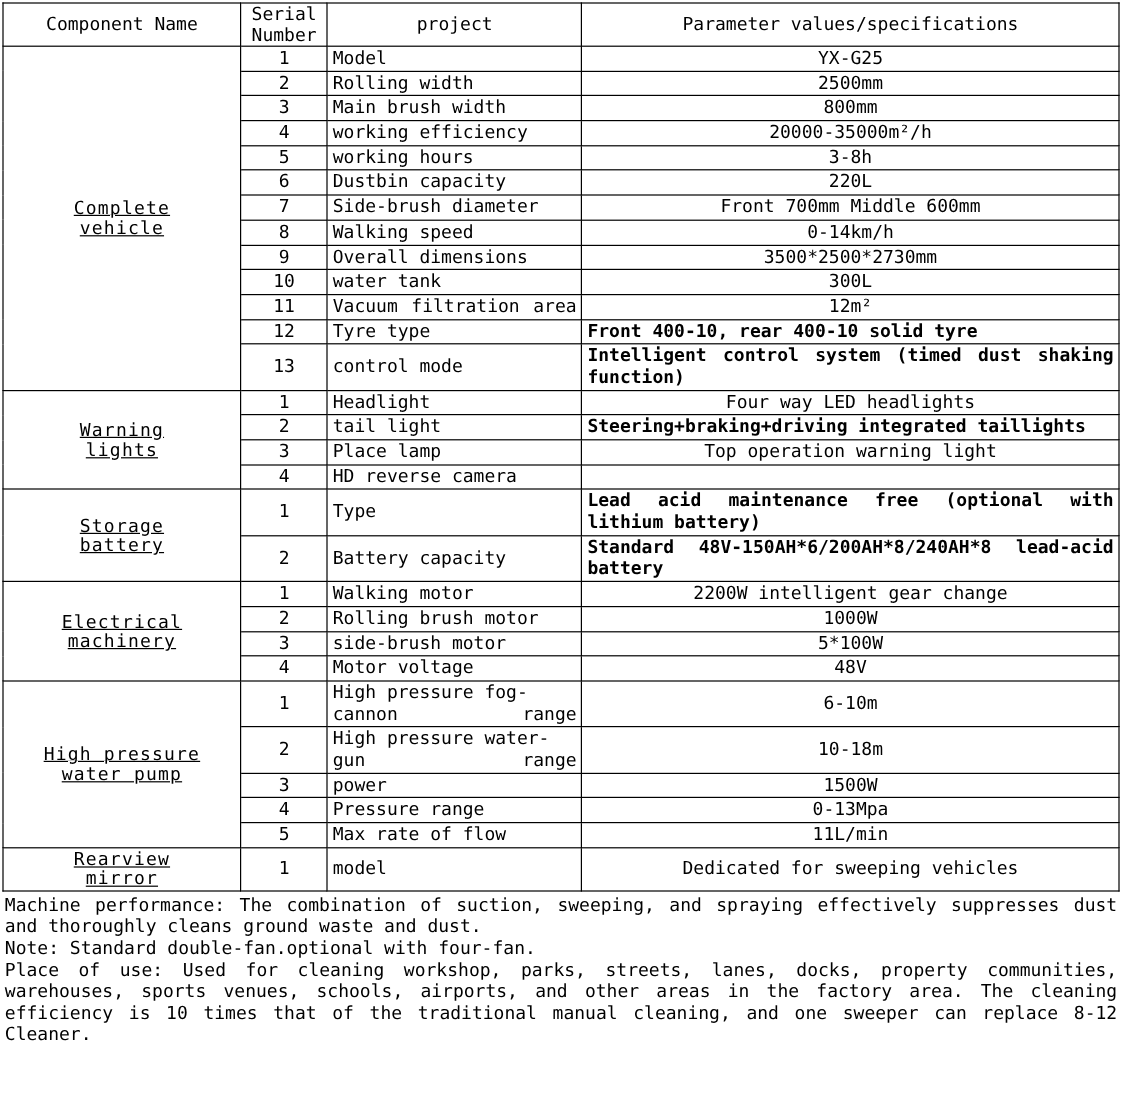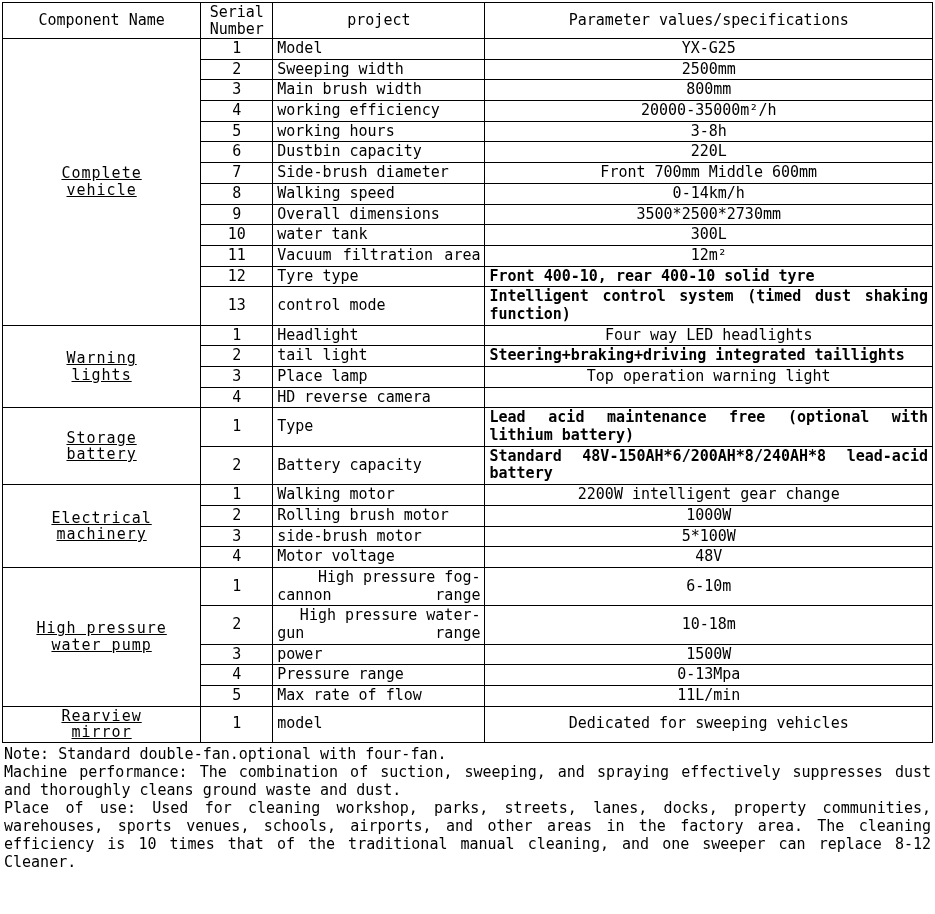--- a/index.html
+++ b/index.html
@@ -46,21 +46,21 @@
   td.comp {
     text-align: center;
     vertical-align: middle;
     letter-spacing: 1px;
     text-decoration: underline;
   }
   td.ser {
     text-align: center;
   }
   td.proj {
-    text-align: right;
+    text-align: left;
     text-align-last: justify;
     padding-left: 5px;
     padding-right: 5px;
   }
   td.proj.plain {
     text-align: center;
     text-align-last: left;
   }
   td.val {
     text-align: center;
@@ -116,21 +116,21 @@
         <td class="comp" rowspan="13">
           <span class="hdr-multi">Complete</span>
           <span class="hdr-multi">vehicle</span>
         </td>
         <td class="ser">1</td>
         <td class="proj plain">Model</td>
         <td class="val">YX-G25</td>
       </tr>
       <tr>
         <td class="ser">2</td>
-        <td class="proj plain">Sweeping width</td>
+        <td class="proj plain">Rolling width</td>
         <td class="val">2500mm</td>
       </tr>
       <tr>
         <td class="ser">3</td>
         <td class="proj plain">Main brush width</td>
         <td class="val">800mm</td>
       </tr>
       <tr>
         <td class="ser">4</td>
         <td class="proj plain">working efficiency</td>
@@ -284,17 +284,17 @@
         </td>
         <td class="ser">1</td>
         <td class="proj plain">model</td>
         <td class="val">Dedicated for sweeping vehicles</td>
       </tr>
 
     </tbody>
   </table>
 
   <div class="notes">
+    <p>Machine performance: The combination of suction, sweeping, and spraying effectively suppresses dust and thoroughly cleans ground waste and dust.</p>
     <p>Note: Standard double-fan.optional with four-fan.</p>
-    <p>Machine performance: The combination of suction, sweeping, and spraying effectively suppresses dust and thoroughly cleans ground waste and dust.</p>
     <p>Place of use: Used for cleaning workshop, parks, streets, lanes, docks, property communities, warehouses, sports venues, schools, airports, and other areas in the factory area. The cleaning efficiency is 10 times that of the traditional manual cleaning, and one sweeper can replace 8-12 Cleaner.</p>
   </div>
 </div>
 
 </body></html>

